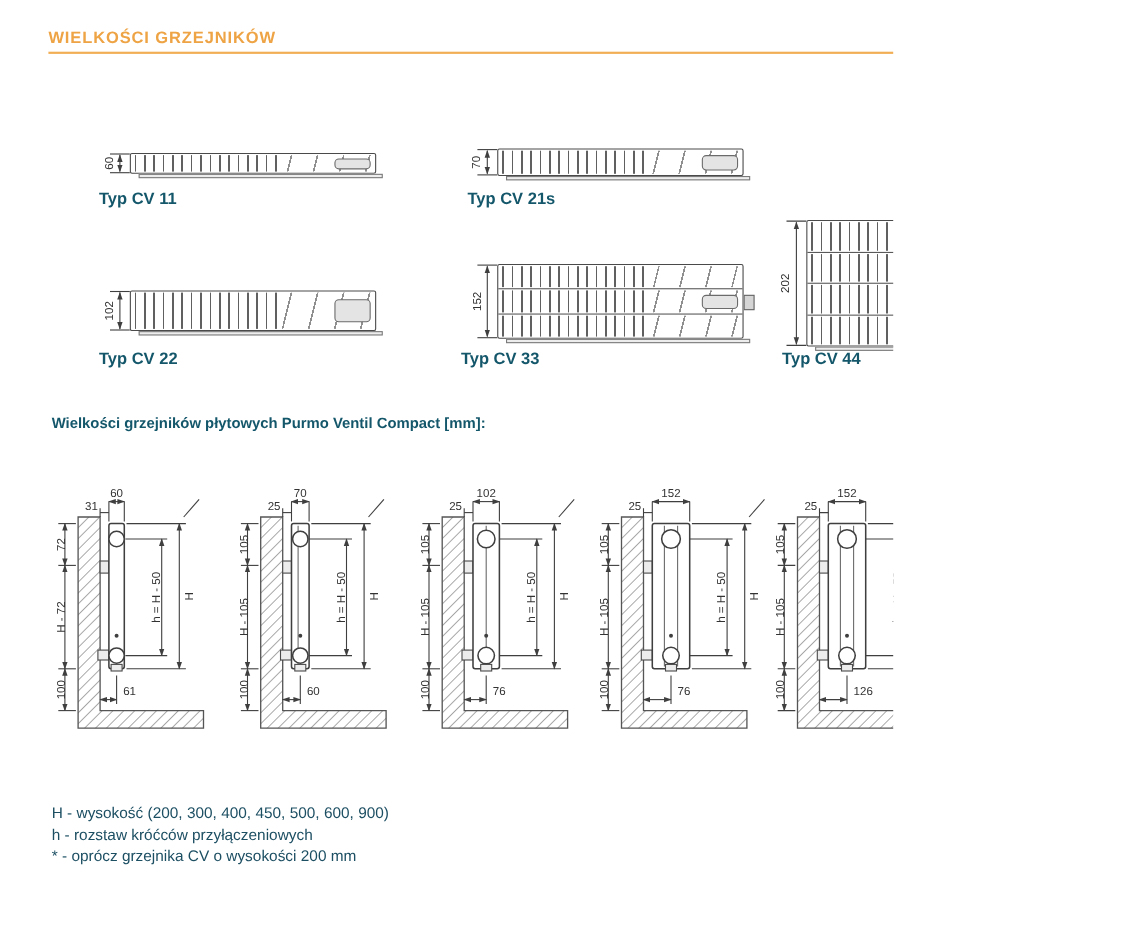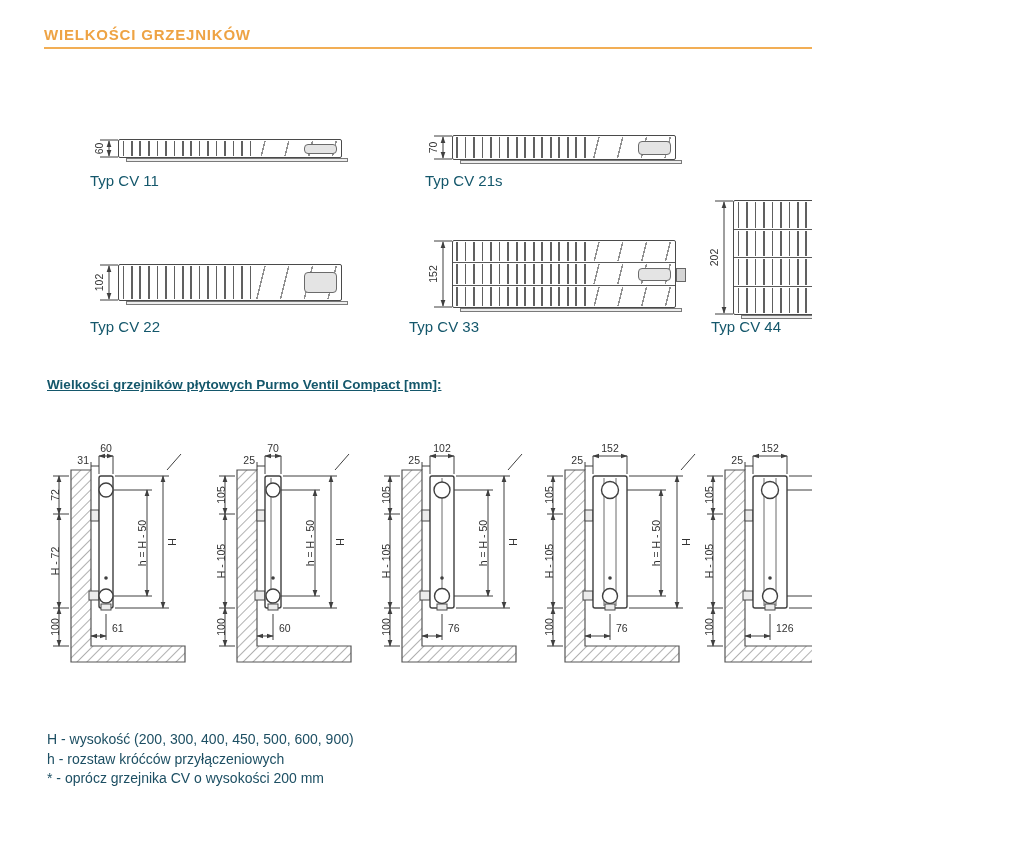--- a/index.html
+++ b/index.html
@@ -3,22 +3,22 @@
 <meta charset="utf-8">
 <style>
   html,body{margin:0;padding:0;background:#fff;}
   #page{position:relative;width:812px;height:850px;background:#fff;overflow:hidden;
         font-family:"Liberation Sans",sans-serif;color:#2e2e2e;}
   .abs{position:absolute;}
   
   #title{left:44px;top:26px;font-size:15px;font-weight:bold;letter-spacing:.8px;color:#EEA344;}
   #rule{left:44px;top:47px;width:966px;height:2px;background:#F2AE55;}
   
-  .typ-label{font-size:15px;font-weight:normal;color:#14576B;}
-  #subtitle{left:47px;top:377px;font-size:13.5px;font-weight:bold;color:#14576B;text-decoration:underline;}
+  .typ-label{font-size:15px;font-weight:bold;color:#14576B;}
+  #subtitle{left:47px;top:377px;font-size:13.5px;font-weight:bold;color:#14576B;}
   
   .rad-top{position:absolute;border:1.5px solid #4a4a4a;border-radius:2px;background:#fff;
            display:flex;flex-direction:column;box-sizing:border-box;}
   .row{flex:1;display:flex;min-height:0;}
   .row + .row{border-top:1.5px solid #5a5a5a;}
   .fins{flex:0 0 60%;margin:1px;background:repeating-linear-gradient(90deg,#fff 0 2.5px,#606060 2.5px 4px,#fff 4px 8.5px);}
   .endsec{flex:1;margin:1px;position:relative;background:repeating-linear-gradient(104deg,#fff 0 9px,#8f8f8f 9px 10.5px,#fff 10.5px 23px);}
   .vrow .endsec::after{content:"";position:absolute;right:3px;top:18%;height:58%;width:36%;
            background:#e4e4e4;border:1.2px solid #6b6b6b;border-radius:4px;}
   .rad-strip{position:absolute;height:4px;background:#ededed;border:1px solid #7a7a7a;box-sizing:border-box;}
@@ -115,21 +115,21 @@
         <div class="fins"></div>
         <div class="endsec"></div>
       </div>
     <div class="row">
         <div class="fins"></div>
         <div class="endsec"></div>
       </div>
   </div>
   <div class="abs nub" style="left:676px;top:268px;height:12px;"></div>
   <div class="abs rad-strip" style="left:460px;top:308px;width:222px;"></div>
-  <div class="abs typ-label" style="left:409px;top:318px;">Typ CV 33</div>
+  <div class="abs typ-label" style="left:419px;top:318px;">Typ CV 33</div>
 
   <svg class="abs" style="left:707px;top:200px;" width="26" height="115">
     <line class="tick" x1="8" y1="1" x2="26" y2="1"></line>
     <line class="tick" x1="8" y1="114" x2="26" y2="114"></line>
     <line class="dl" x1="17" y1="2" x2="17" y2="113" marker-start="url(#arr)" marker-end="url(#arr)"></line>
     <text text-anchor="middle" transform="rotate(-90 7 57.5)" x="7" y="61">202</text>
   </svg>
   <div class="rad-top" style="left:733px;top:200px;width:242px;height:115px;">
     <div class="row">
         <div class="fins"></div>

